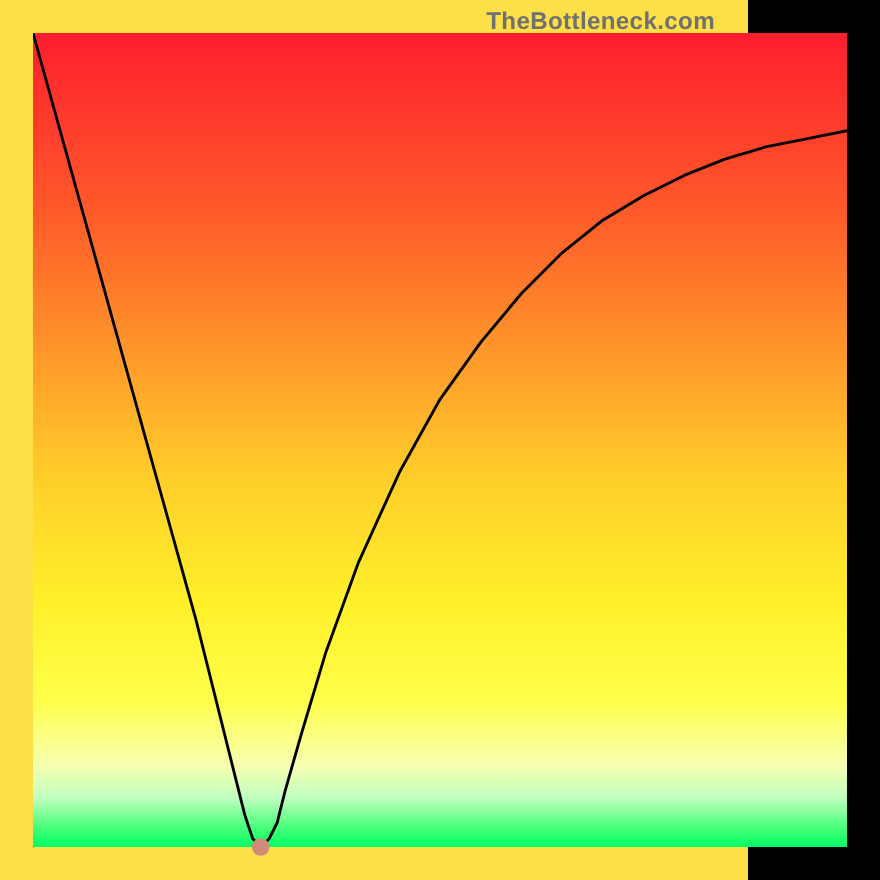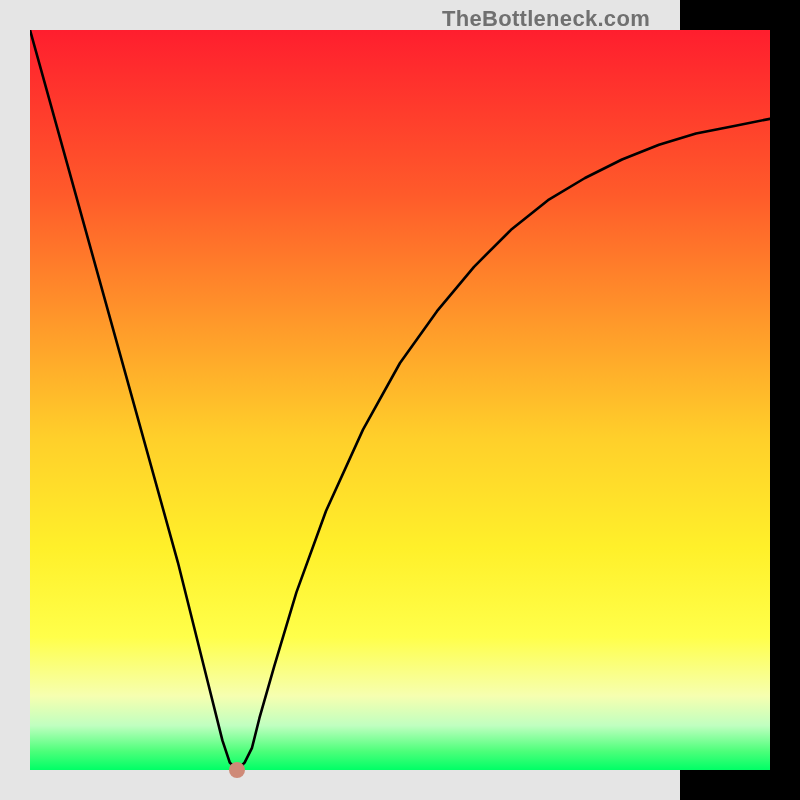--- a/index.html
+++ b/index.html
@@ -8,21 +8,21 @@
     width: 800px;
     height: 800px;
     background: #000;
     font-family: Arial, Helvetica, sans-serif;
     overflow: hidden;
   }
   .frame {
     position: relative;
     width: 680px;
     height: 800px;
-    background: #e5e5e5;
+    background: #fde047;
   }
   .plot {
     position: absolute;
     left: 30px;
     top: 30px;
     width: 740px;
     height: 740px;
     background: linear-gradient(to bottom,
       #ff1e2e 0%,
       #ff5a2a 22%,

